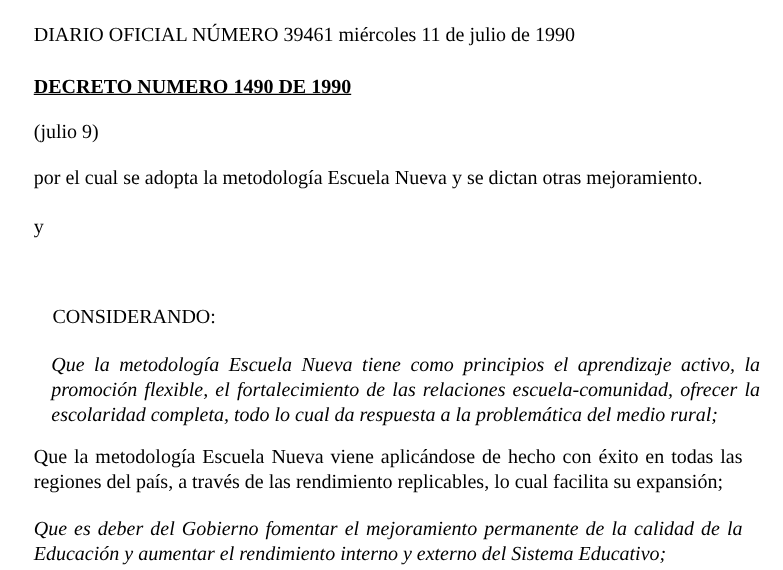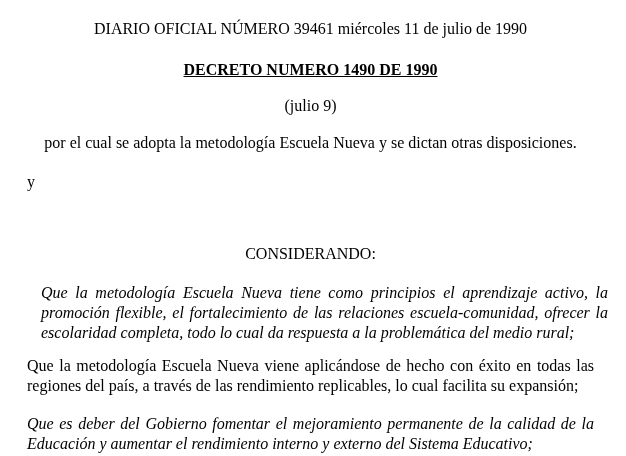--- a/index.html
+++ b/index.html
@@ -20,47 +20,47 @@
       position: relative;
       width: 626px;
       height: 456px;
     }
     .doc {
       position: absolute;
       left: 27px;
       width: 567px;
       top: 0;
     }
-    .center { text-align: center; }
+    .center { }
     .bold { font-weight: bold; text-decoration: underline; }
     .line-header { position: absolute; left: 0; width: 567px; top: 19px; }
     .line-decreto { position: absolute; left: 0; width: 567px; top: 60px; }
     .line-date { position: absolute; left: 0; width: 567px; top: 96px; }
     .line-subject { position: absolute; left: 0; width: 567px; top: 133px; }
     .para-president { position: absolute; left: 0; width: 567px; top: 172px; text-align: left; }
-    .line-considerando { position: absolute; left: 0; width: 567px; top: 244px; }
+    .line-considerando { position: absolute; left: 15px; width: 567px; top: 244px; }
     .para-1 { position: absolute; left: 14px; width: 567px; top: 283px; font-style: italic; }
     .para-2 { position: absolute; left: 0; width: 567px; top: 356px; }
     .para-3 { position: absolute; left: 0; width: 567px; top: 414px; font-style: italic; }
     .para p, p { margin: 0; }
     .justify-last { text-align: justify; text-align-last: left; }
   </style>
 </head>
 <body>
 
 <div class="page">
   <div class="doc">
 
     <div class="line-header center">DIARIO OFICIAL NÚMERO 39461 miércoles 11 de julio de 1990</div>
 
     <div class="line-decreto center bold">DECRETO NUMERO 1490 DE 1990</div>
 
     <div class="line-date center">(julio 9)</div>
 
-    <div class="line-subject center">por el cual se adopta la metodología Escuela Nueva y se dictan otras disposiciones.</div>
+    <div class="line-subject center">por el cual se adopta la metodología Escuela Nueva y se dictan otras mejoramiento.</div>
 
     <div class="para-president">
       <div>y</div>
     </div>
 
     <div class="line-considerando center">CONSIDERANDO:</div>
 
     <p class="para-1 justify-last">Que la metodología Escuela Nueva tiene como principios el aprendizaje activo, la promoción flexible, el fortalecimiento de las relaciones escuela-comunidad, ofrecer la escolaridad completa, todo lo cual da respuesta a la problemática del medio rural;</p>
 
     <p class="para-2 justify-last">Que la metodología Escuela Nueva viene aplicándose de hecho con éxito en todas las regiones del país, a través de las rendimiento replicables, lo cual facilita su expansión;</p>

